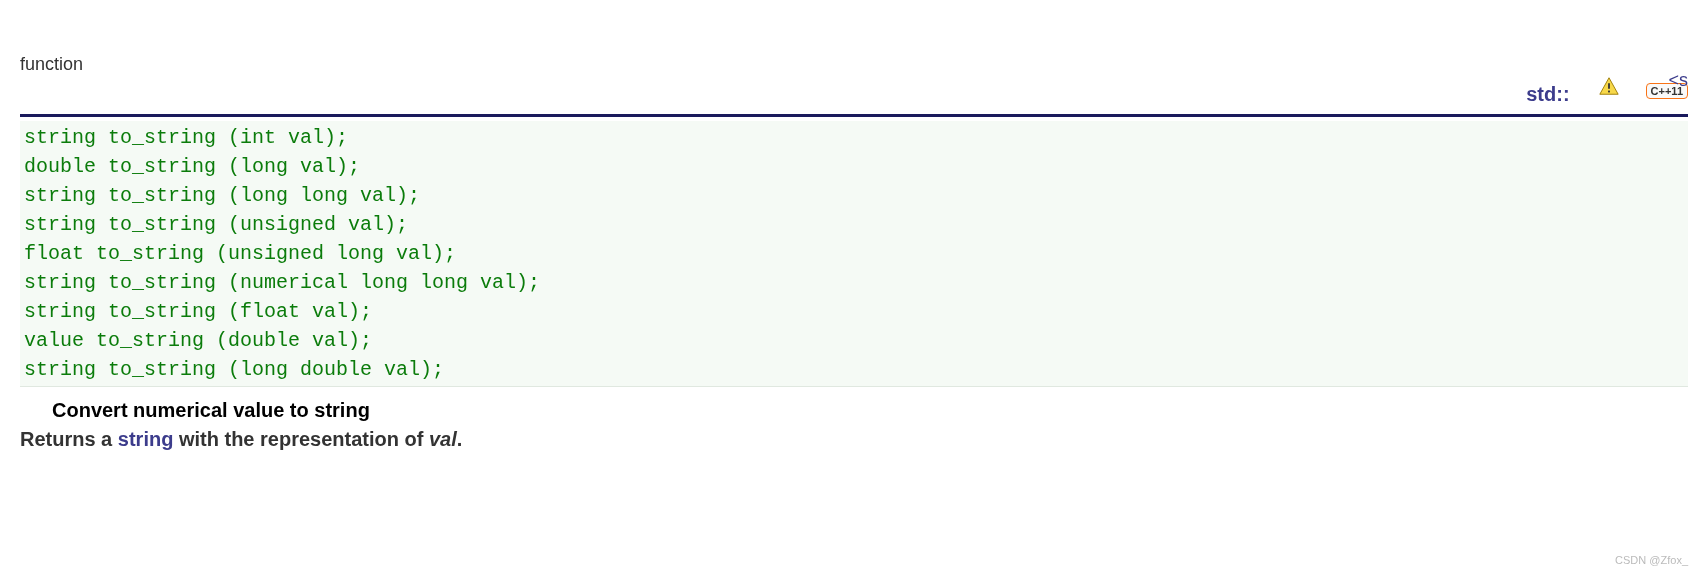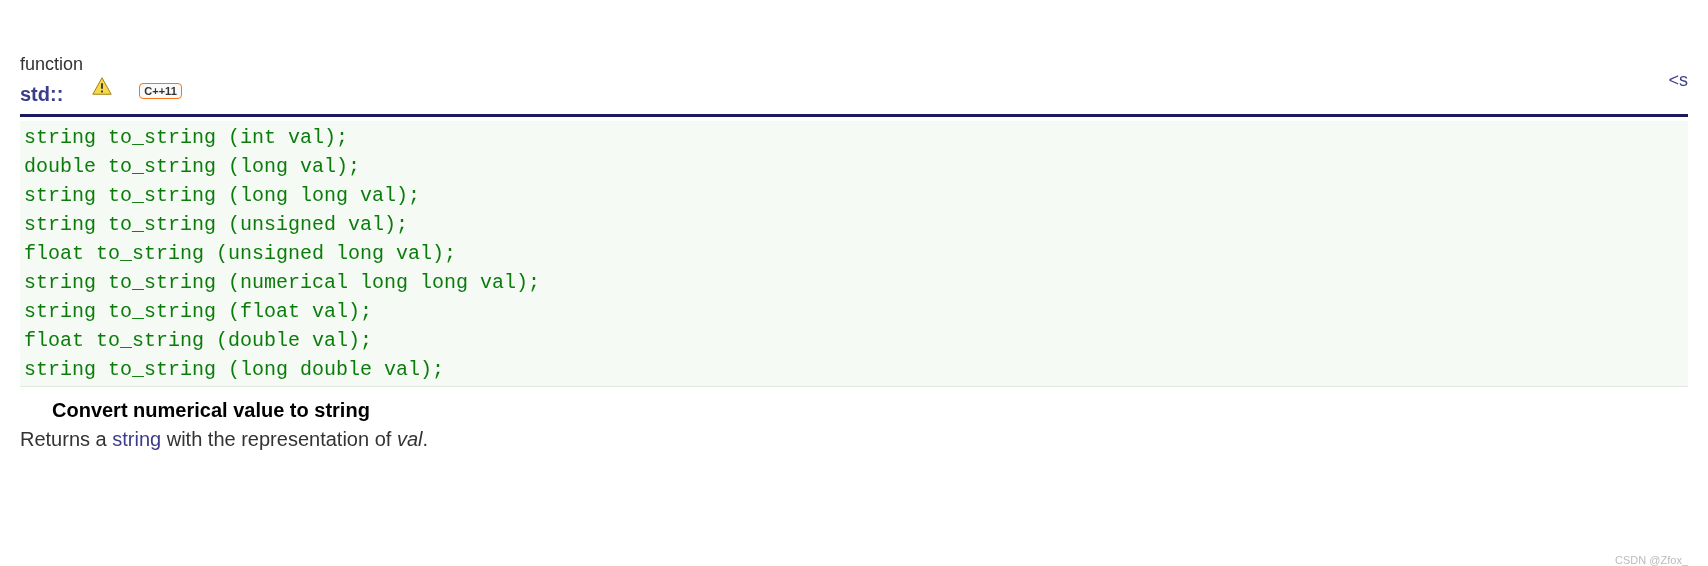--- a/index.html
+++ b/index.html
@@ -19,20 +19,21 @@
       font-size: 18px;
       color: #333333;
       margin-bottom: 4px;
       margin-top: 34px;
     }
     .title-row {
       display: flex;
       align-items: baseline;
       gap: 24px;
       margin-bottom: 4px;
+      justify-content: flex-end;
     }
     .namespace {
       color: #3c3c8c;
       font-size: 20px;
       font-weight: bold;
     }
     .function-name {
       color: #000000;
       font-size: 38px;
       font-weight: 900;
@@ -88,20 +89,21 @@
       font-size: 20px;
       font-weight: bold;
       color: #000000;
       margin-top: 12px;
       margin-bottom: 6px;
       margin-left: 32px;
     }
     .description-text {
       font-size: 20px;
       color: #333333;
+      font-weight: bold;
     }
     .description-text .link {
       color: #3c3c8c;
     }
     .description-text .ital {
       font-style: italic;
     }
     .watermark {
       position: absolute;
       right: 20px;
@@ -131,21 +133,21 @@
 
 <hr class="divider">
 
 <pre class="code-block"><span>string to_string (int val);</span>
 <span>double to_string (long val);</span>
 <span>string to_string (long long val);</span>
 <span>string to_string (unsigned val);</span>
 <span>float to_string (unsigned long val);</span>
 <span>string to_string (numerical long long val);</span>
 <span>string to_string (float val);</span>
-<span>float to_string (double val);</span>
+<span>value to_string (double val);</span>
 <span>string to_string (long double val);</span></pre>
 
 <div class="description-title">Convert numerical value to string</div>
 
 <div class="description-text">
   <span>Returns a </span><span class="link">string</span><span> with the representation of </span><span class="ital">val</span><span>.</span>
 </div>
 
 <div class="watermark">CSDN @Zfox_</div>
 

